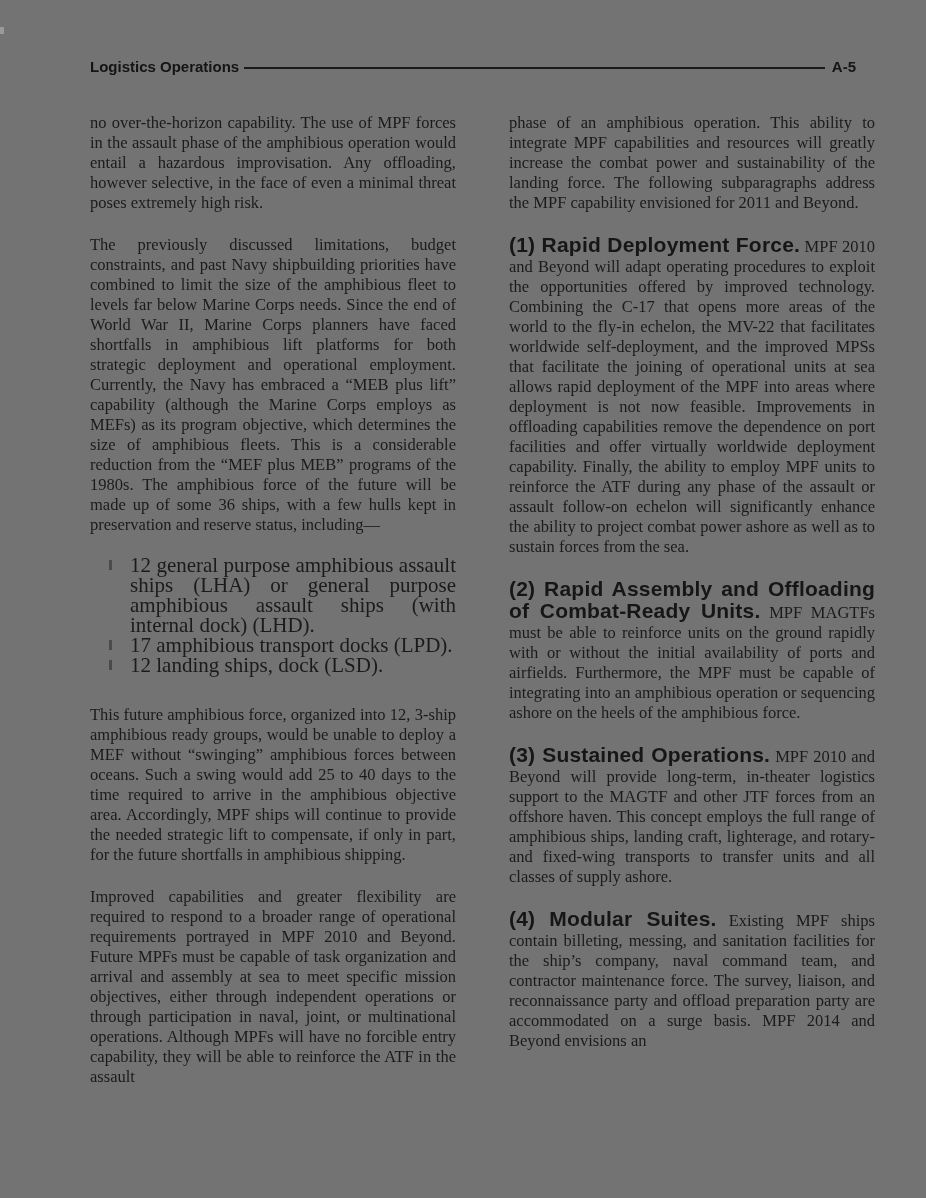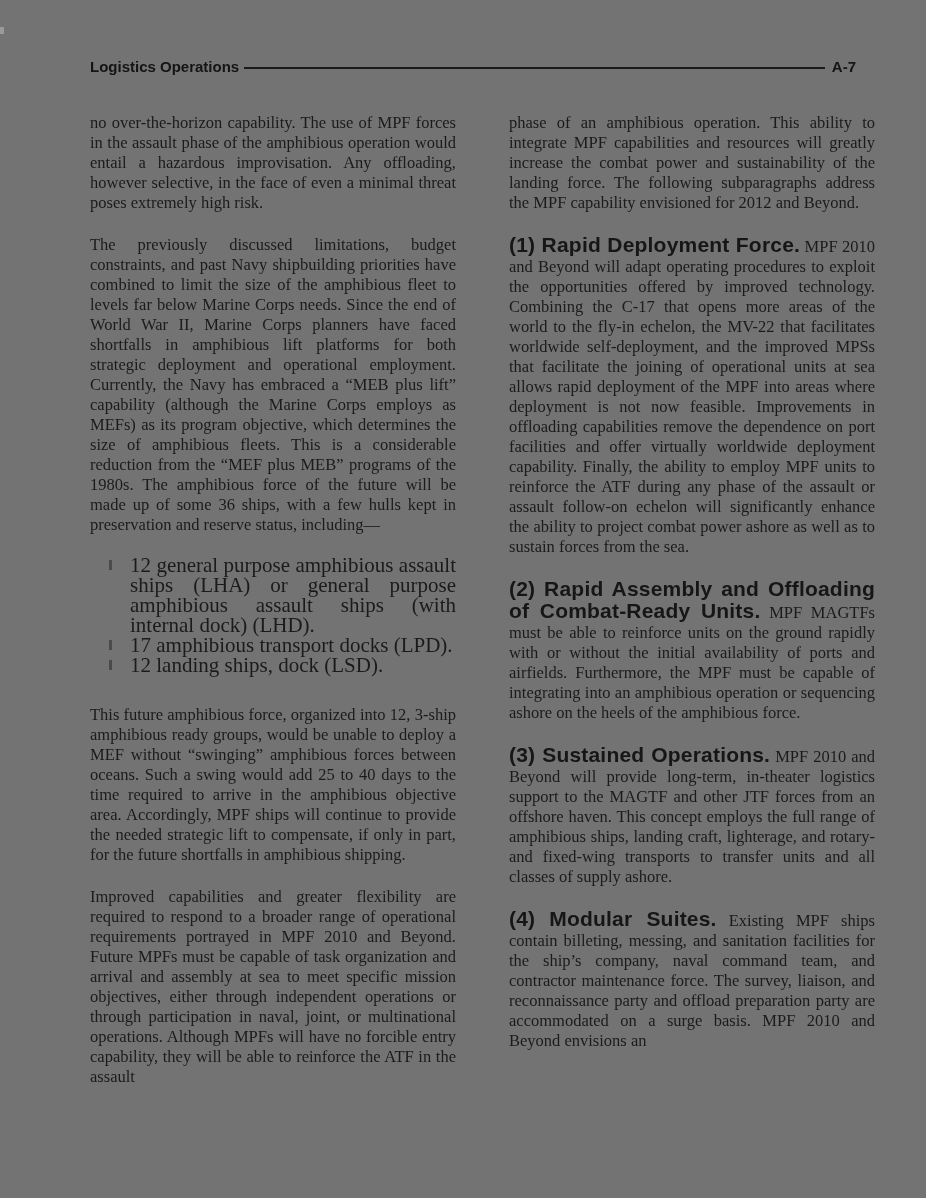--- a/index.html
+++ b/index.html
@@ -97,21 +97,21 @@
 </head>
 <body>
 
 <div class="page">
 
   <div class="scan-speck"></div>
 
   <div class="header">
     <span>Logistics Operations</span>
     <span class="header-rule"></span>
-    <span>A-7</span>
+    <span>A-5</span>
   </div>
 
   <div class="columns">
 
     <div class="col">
       <p class="para">no over-the-horizon capability. The use of MPF forces in the assault phase of the amphibious operation would entail a hazardous improvisation. Any offloading, however selective, in the face of even a minimal threat poses extremely high risk.</p>
       <p class="para" style="margin-bottom:20px">The previously discussed limitations, budget constraints, and past Navy shipbuilding priorities have combined to limit the size of the amphibious fleet to levels far below Marine Corps needs. Since the end of World War II, Marine Corps planners have faced shortfalls in amphibious lift platforms for both strategic deployment and operational employment. Currently, the Navy has embraced a “MEB plus lift” capability (although the Marine Corps employs as MEFs) as its program objective, which determines the size of amphibious fleets. This is a considerable reduction from the “MEF plus MEB” programs of the 1980s. The amphibious force of the future will be made up of some 36 ships, with a few hulls kept in preservation and reserve status, including—</p>
 
       <div class="bullet-list">
         <div class="bullet-item">
@@ -126,25 +126,25 @@
           <span class="bullet-marker"></span>
           <span>12 landing ships, dock (LSD).</span>
         </div>
       </div>
 
       <p class="para">This future amphibious force, organized into 12, 3-ship amphibious ready groups, would be unable to deploy a MEF without “swinging” amphibious forces between oceans. Such a swing would add 25 to 40 days to the time required to arrive in the amphibious objective area. Accordingly, MPF ships will continue to provide the needed strategic lift to compensate, if only in part, for the future shortfalls in amphibious shipping.</p>
       <p class="para">Improved capabilities and greater flexibility are required to respond to a broader range of operational requirements portrayed in MPF 2010 and Beyond. Future MPFs must be capable of task organization and arrival and assembly at sea to meet specific mission objectives, either through independent operations or through participation in naval, joint, or multinational operations. Although MPFs will have no forcible entry capability, they will be able to reinforce the ATF in the assault</p>
     </div>
 
     <div class="col">
-      <p class="para">phase of an amphibious operation. This ability to integrate MPF capabilities and resources will greatly increase the combat power and sustainability of the landing force. The following subparagraphs address the MPF capability envisioned for 2012 and Beyond.</p>
+      <p class="para">phase of an amphibious operation. This ability to integrate MPF capabilities and resources will greatly increase the combat power and sustainability of the landing force. The following subparagraphs address the MPF capability envisioned for 2011 and Beyond.</p>
 
       <p class="section-para"><span class="section-heading">(1) Rapid Deployment Force.</span> <span>MPF 2010 and Beyond will adapt operating procedures to exploit the opportunities offered by improved technology. Combining the C-17 that opens more areas of the world to the fly-in echelon, the MV-22 that facilitates worldwide self-deployment, and the improved MPSs that facilitate the joining of operational units at sea allows rapid deployment of the MPF into areas where deployment is not now feasible. Improvements in offloading capabilities remove the dependence on port facilities and offer virtually worldwide deployment capability. Finally, the ability to employ MPF units to reinforce the ATF during any phase of the assault or assault follow-on echelon will significantly enhance the ability to project combat power ashore as well as to sustain forces from the sea.</span></p>
 
       <p class="section-para"><span class="section-heading">(2) Rapid Assembly and Offloading of Combat-Ready Units.</span> <span>MPF MAGTFs must be able to reinforce units on the ground rapidly with or without the initial availability of ports and airfields. Furthermore, the MPF must be capable of integrating into an amphibious operation or sequencing ashore on the heels of the amphibious force.</span></p>
 
       <p class="section-para"><span class="section-heading">(3) Sustained Operations.</span> <span>MPF 2010 and Beyond will provide long-term, in-theater logistics support to the MAGTF and other JTF forces from an offshore haven. This concept employs the full range of amphibious ships, landing craft, lighterage, and rotary- and fixed-wing transports to transfer units and all classes of supply ashore.</span></p>
 
-      <p class="section-para"><span class="section-heading">(4) Modular Suites.</span> <span>Existing MPF ships contain billeting, messing, and sanitation facilities for the ship’s company, naval command team, and contractor maintenance force. The survey, liaison, and reconnaissance party and offload preparation party are accommodated on a surge basis. MPF 2010 and Beyond envisions an</span></p>
+      <p class="section-para"><span class="section-heading">(4) Modular Suites.</span> <span>Existing MPF ships contain billeting, messing, and sanitation facilities for the ship’s company, naval command team, and contractor maintenance force. The survey, liaison, and reconnaissance party and offload preparation party are accommodated on a surge basis. MPF 2014 and Beyond envisions an</span></p>
     </div>
 
   </div>
 </div>
 
 </body></html>

